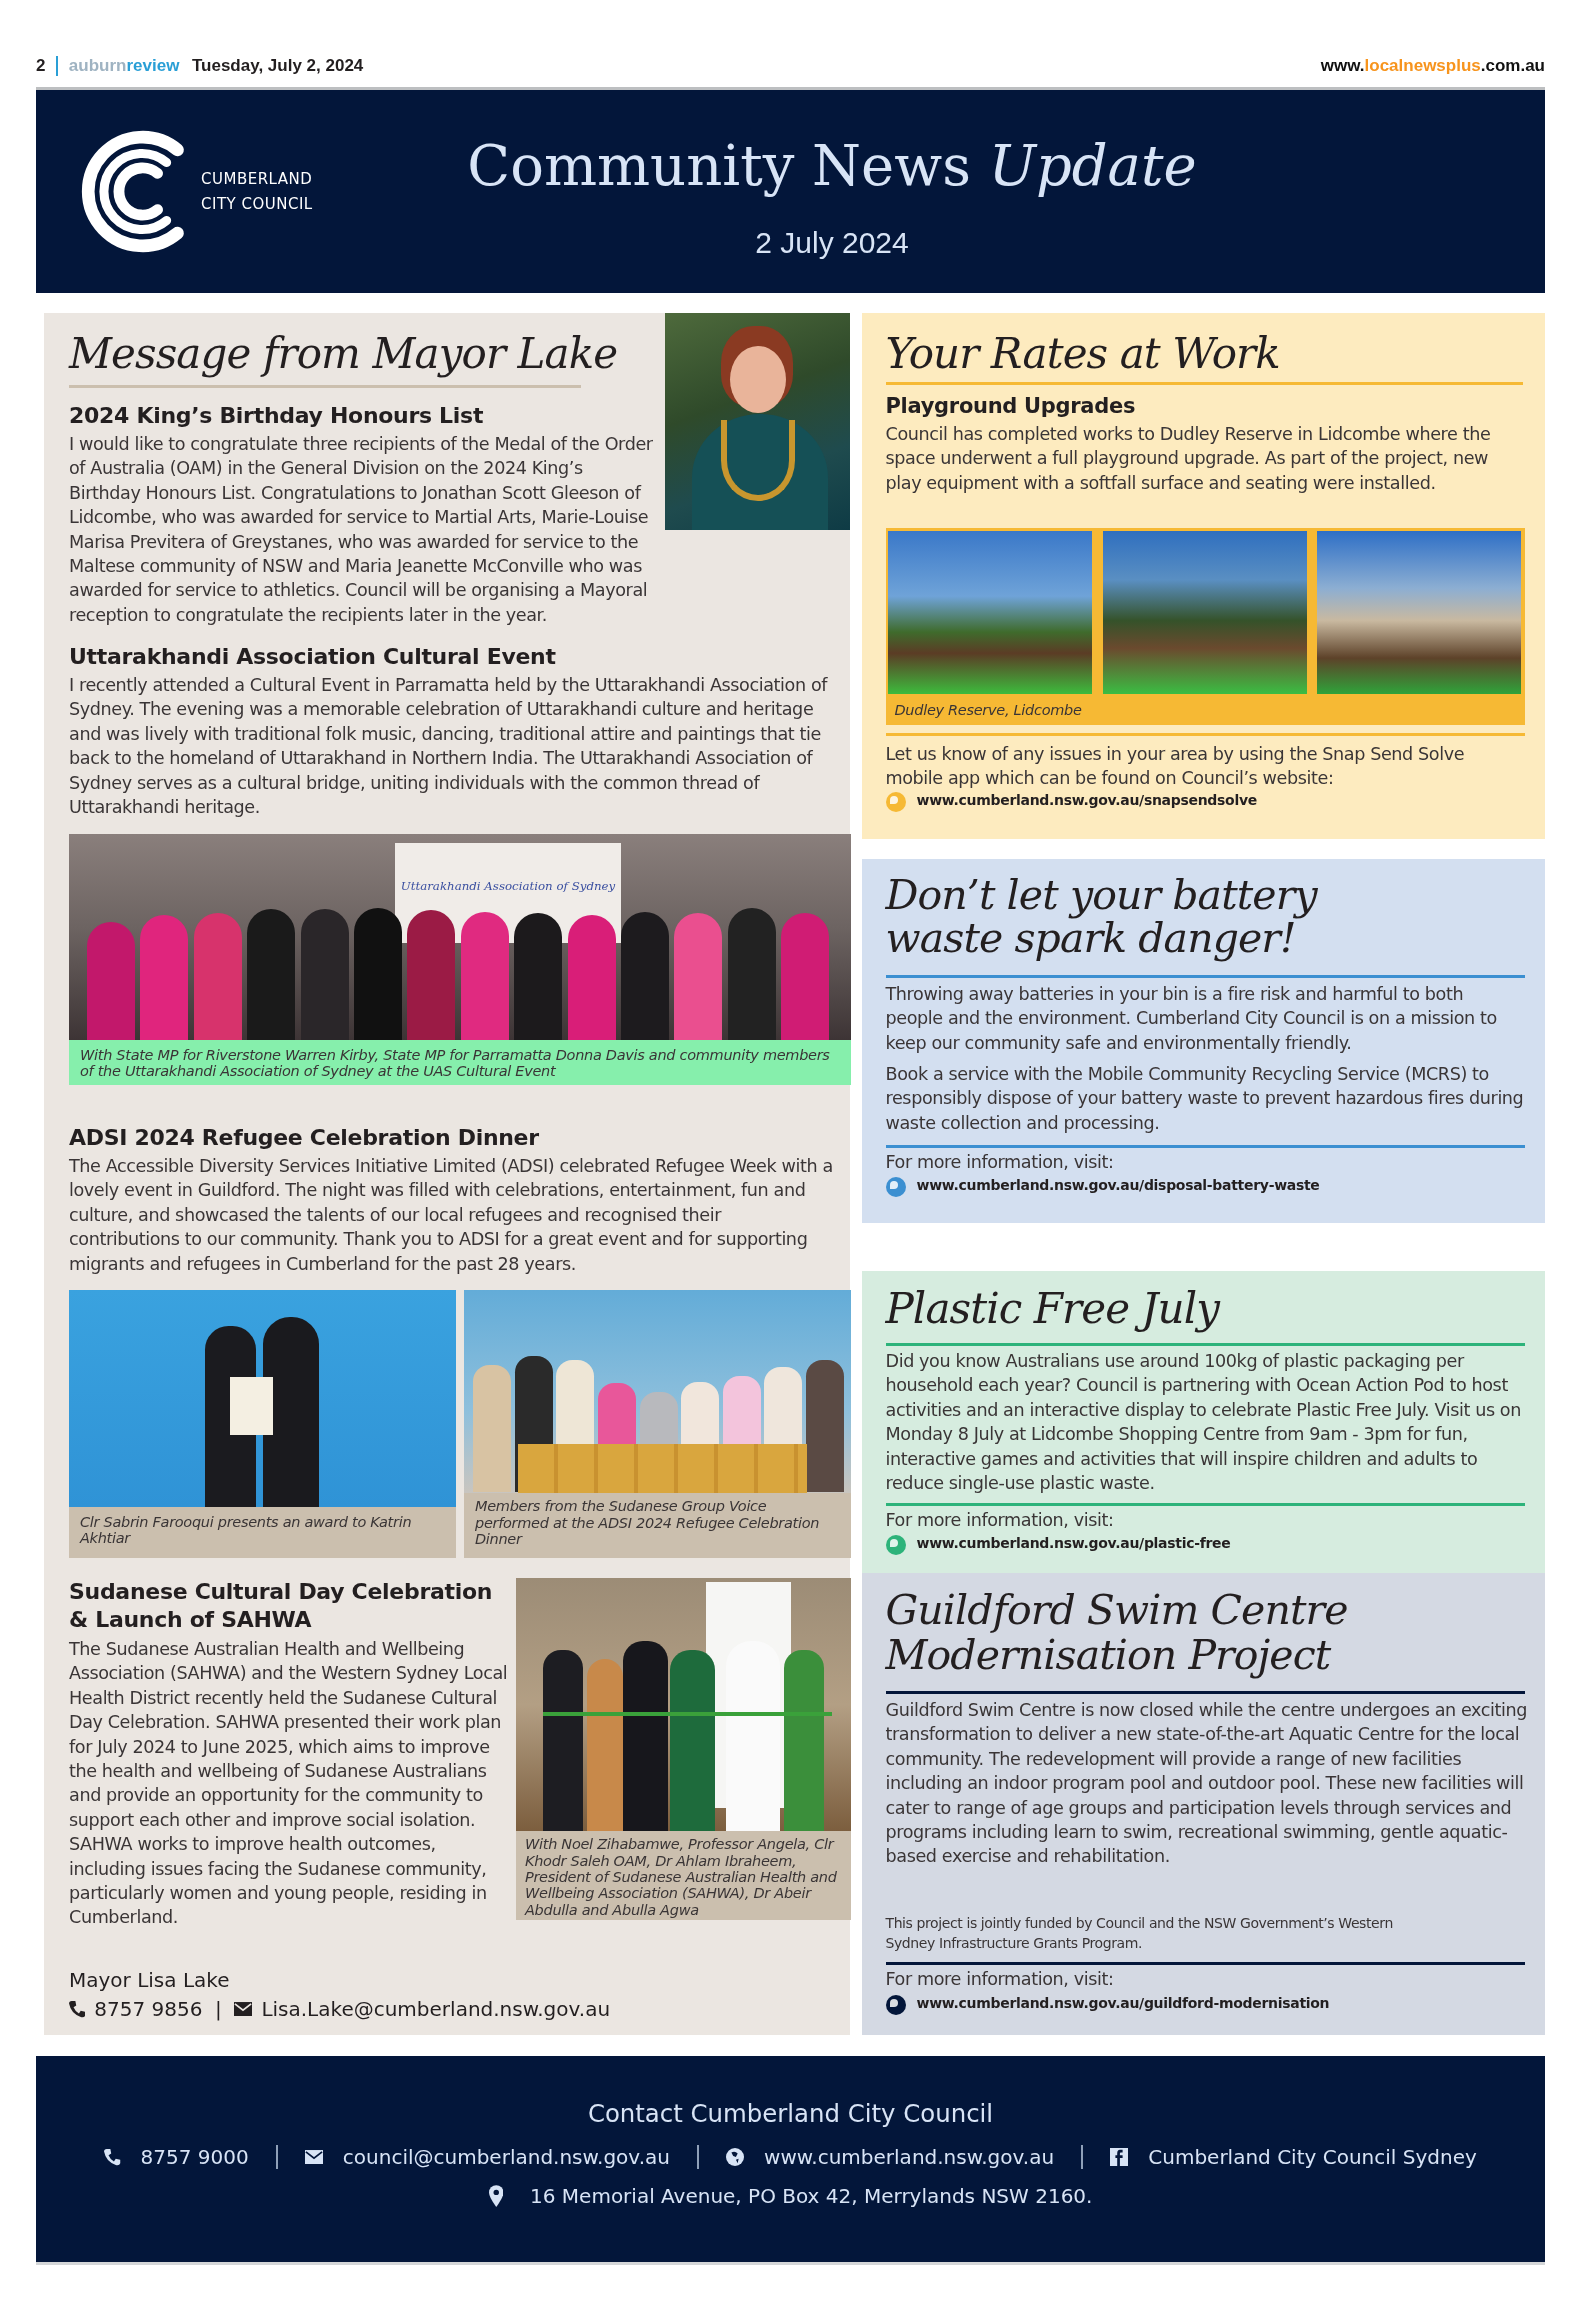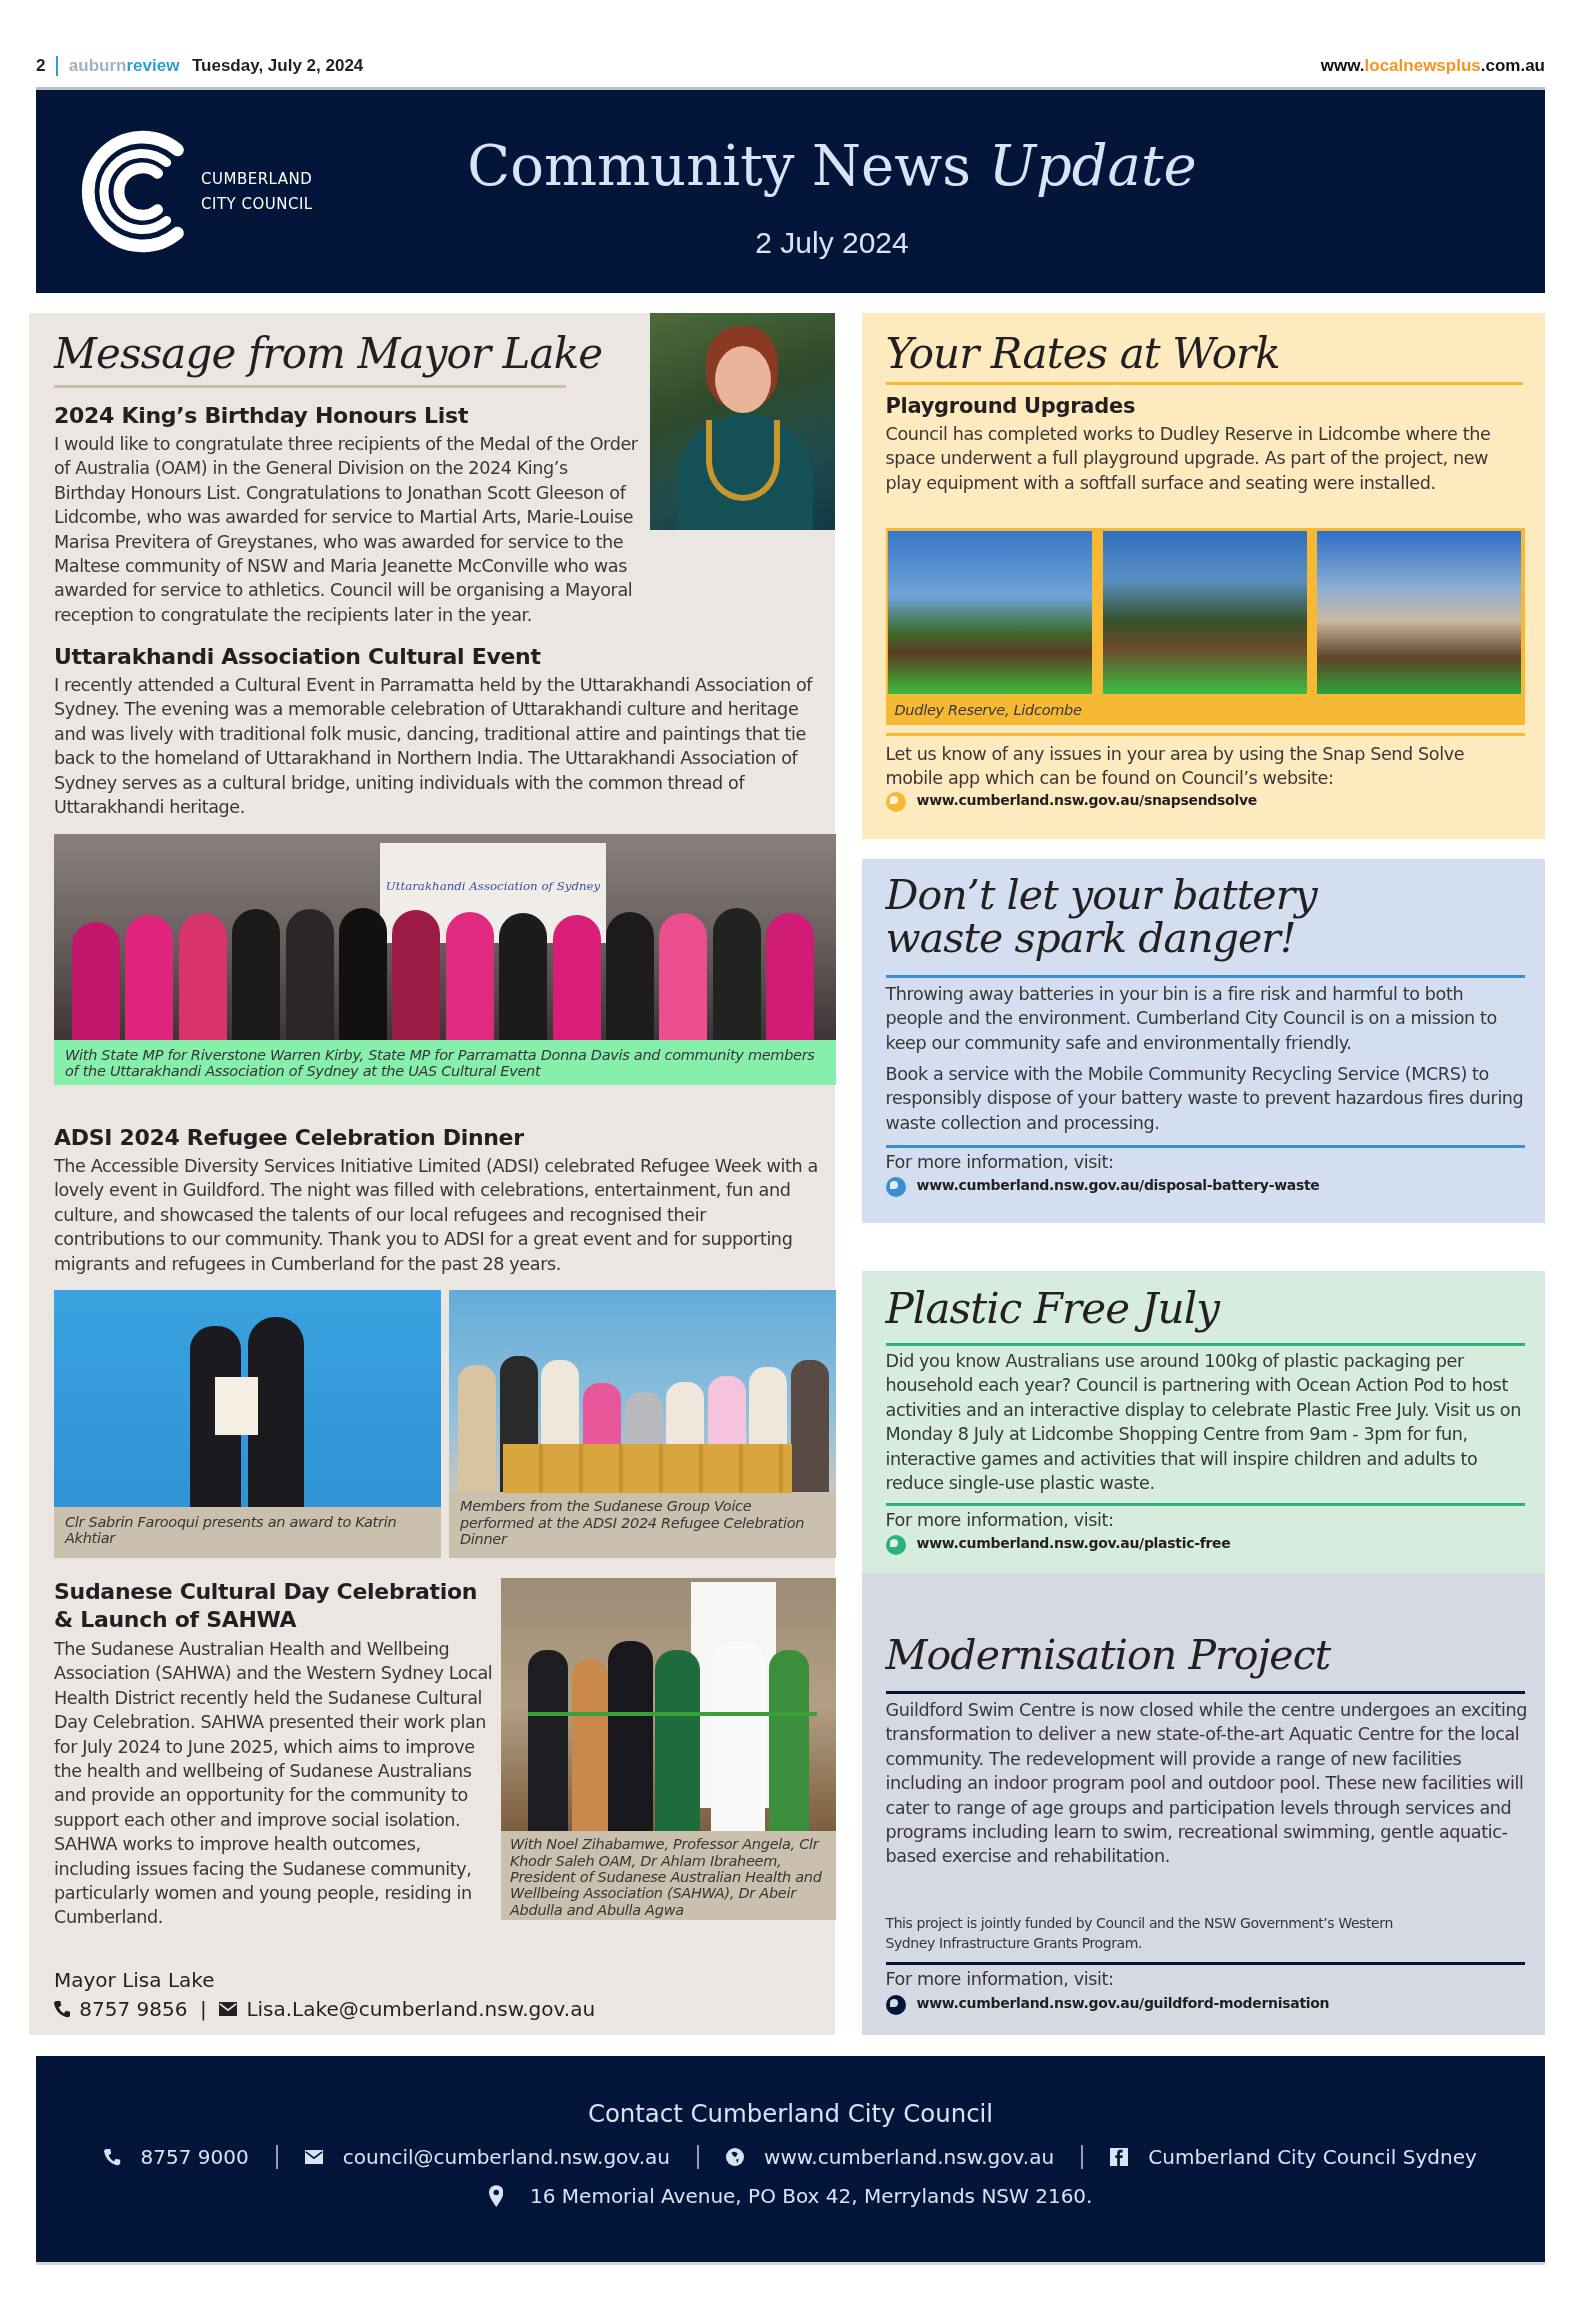--- a/index.html
+++ b/index.html
@@ -19,21 +19,21 @@
   .masthead { position: absolute; left: 36px; top: 90px; width: 1509px; height: 203px; background: #03163a; color: #fff; }
   .logo { position: absolute; left: 40px; top: 38px; width: 326px; height: 127px; display: flex; align-items: center; }
   .logo svg { width: 116px; height: 127px; flex: none; }
   .logo-text { margin-left: 9px; font-family: "DejaVu Sans", sans-serif; font-size: 15px; line-height: 24.4px; letter-spacing: 0.5px; color: #fff; }
   .mast-title { position: absolute; left: 416px; top: 43px; width: 760px; text-align: center; font-family: "DejaVu Serif", serif; font-size: 56px; color: #d8e4f6; font-weight: normal; }
   .mast-title em { font-style: italic; }
   .mast-date { position: absolute; left: 416px; top: 136px; width: 760px; text-align: center; font-family: "Liberation Sans", sans-serif; font-size: 30px; color: #d8e4f6; }
 
   
   .panel { position: absolute; }
-  .left-panel { left: 29px; top: 313px; width: 806px; height: 1722px; background: #ebe6e1; }
+  .left-panel { left: 44px; top: 313px; width: 806px; height: 1722px; background: #ebe6e1; }
   .p-yellow { left: 862px; top: 313px; width: 683px; height: 526px; background: #fdebbf; }
   .p-blue { left: 862px; top: 859px; width: 683px; height: 364px; background: #d3dff0; }
   .p-green { left: 862px; top: 1243px; width: 683px; height: 309px; background: #d6ecdf; margin-top: 28px; }
   .p-grey { left: 862px; top: 1573px; width: 683px; height: 462px; background: #d4d9e3; }
 
   .serif-title { font-family: "DejaVu Serif", serif; font-style: italic; font-weight: normal; color: #231f20; letter-spacing: -0.9px; }
   .h-sub { font-family: "DejaVu Sans", sans-serif; font-weight: bold; font-size: 22px; color: #231f20; letter-spacing: -0.3px; }
   .body-text { font-family: "DejaVu Sans", sans-serif; font-size: 17.6px; line-height: 24.4px; color: #3a3536; letter-spacing: -0.4px; }
   .caption { font-family: "DejaVu Sans", sans-serif; font-style: italic; font-size: 14.5px; line-height: 16.3px; color: #3a3536; letter-spacing: -0.3px; }
   .url { font-family: "DejaVu Sans", sans-serif; font-weight: bold; font-size: 14px; color: #231f20; letter-spacing: -0.3px; display: flex; gap: 11px; }
@@ -228,21 +228,21 @@
   <p class="body-text abs" style="left:23.5px;top:78px;width:644px">Did you know Australians use around 100kg of plastic packaging per household each year? Council is partnering with Ocean Action Pod to host activities and an interactive display to celebrate Plastic Free July. Visit us on Monday 8 July at Lidcombe Shopping Centre from 9am - 3pm for fun, interactive games and activities that will inspire children and adults to reduce single-use plastic waste.</p>
   <div class="abs" style="left:23.5px;top:232px;width:639px;height:2.7px;background:#2db37a"></div>
   <p class="body-text abs" style="left:23.5px;top:237px">For more information, visit:</p>
   <a class="url abs" style="left:23.5px;top:264px">
       <span class="globe" style="background:#2db37a"></span>
       <span>www.cumberland.nsw.gov.au/plastic-free</span>
     </a>
 </div>
 
 <div class="panel p-grey">
-  <h2 class="serif-title abs" style="left:23.5px;top:14.5px;font-size:41px;line-height:45px"><br><span>Modernisation Project</span></h2>
+  <h2 class="serif-title abs" style="left:23.5px;top:14.5px;font-size:41px;line-height:45px"><span>Guildford Swim Centre</span><br><span>Modernisation Project</span></h2>
   <div class="abs" style="left:23.5px;top:118px;width:639px;height:2.7px;background:#03163a"></div>
   <p class="body-text abs" style="left:23.5px;top:125px;width:644px">Guildford Swim Centre is now closed while the centre undergoes an exciting transformation to deliver a new state-of-the-art Aquatic Centre for the local community. The redevelopment will provide a range of new facilities including an indoor program pool and outdoor pool. These new facilities will cater to range of age groups and participation levels through services and programs including learn to swim, recreational swimming, gentle aquatic-based exercise and rehabilitation.</p>
   <p class="body-text abs" style="left:23.5px;top:340px;width:543px;font-size:14px;line-height:20px">This project is jointly funded by Council and the NSW Government’s Western Sydney Infrastructure Grants Program.</p>
   <div class="abs" style="left:23.5px;top:389px;width:639px;height:2.7px;background:#03163a"></div>
   <p class="body-text abs" style="left:23.5px;top:394px">For more information, visit:</p>
   <a class="url abs" style="left:23.5px;top:422px">
       <span class="globe" style="background:#03163a"></span>
       <span>www.cumberland.nsw.gov.au/guildford-modernisation</span>
     </a>
 </div>

